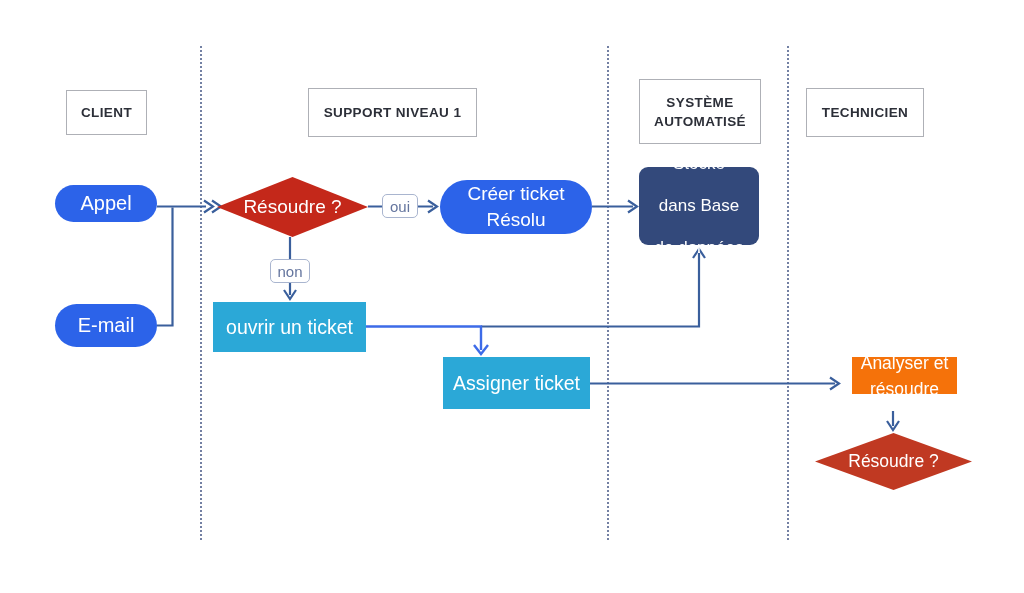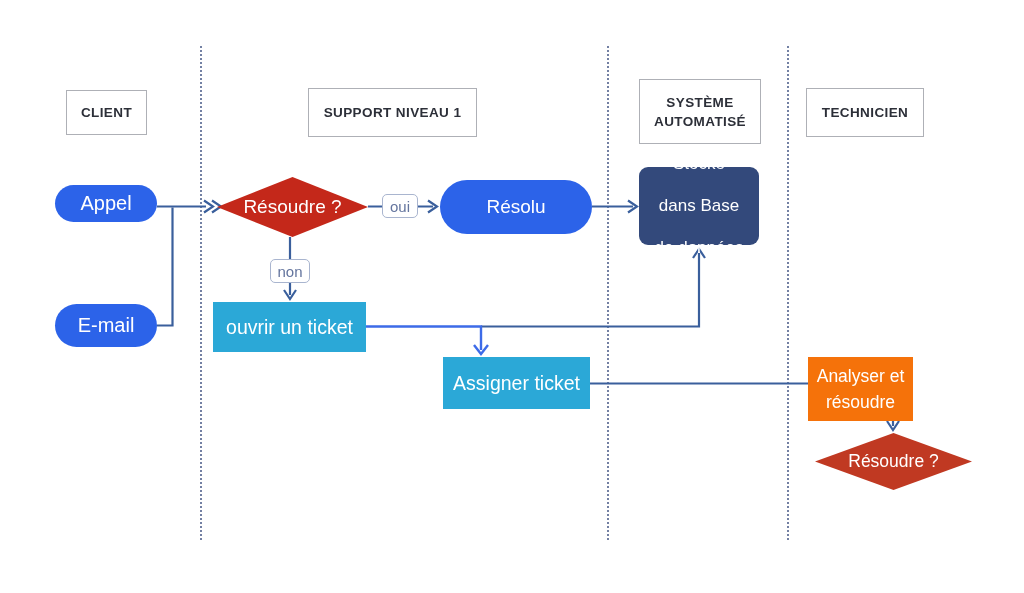--- a/index.html
+++ b/index.html
@@ -99,35 +99,36 @@
 
   <div class="node pill" style="left: 55px; top: 185px; width: 102px; height: 37px; background: rgb(44, 99, 233);">Appel</div>
 
   <div class="node pill" style="left: 55px; top: 304px; width: 102px; height: 43px; background: rgb(44, 99, 233);">E-mail</div>
 
   <div class="node diamond" style="left: 217px; top: 177px; width: 151px; height: 60px; font-size: 19px; background: rgb(196, 40, 26);">Résoudre ?</div>
 
   <div class="elabel" style="left:382px;top:194px;width:34px;height:22px">oui</div>
 
   <div class="node line2" style="left: 440px; top: 180px; width: 152px; height: 54px; border-radius: 27px; font-size: 19px; background: rgb(44, 99, 233);">
+    <div>Créer ticket</div>
     <div>Résolu</div>
   </div>
 
   <div class="node roundrect line2" style="left: 639px; top: 167px; width: 120px; height: 78px; font-size: 17px; background: rgb(51, 73, 123); gap: 16px;">
     <div>Stocké</div>
     <div>dans Base</div>
     <div>de données</div>
   </div>
 
   <div class="elabel" style="left:270px;top:259px;width:38px;height:22px">non</div>
 
   <div class="node proc" style="left: 213px; top: 302px; width: 153px; height: 50px; background: rgb(43, 168, 215); text-align: right;">ouvrir un ticket</div>
 
   <div class="node proc" style="left: 407px; top: 357px; width: 147px; height: 52px; background: rgb(43, 168, 215); margin-left: 36px;">Assigner ticket</div>
 
-  <div class="node line2" style="left: 808px; top: 357px; width: 105px; height: 64px; font-size: 17.5px; background: rgb(245, 114, 10);">
+  <div class="node line2" style="left: 852px; top: 357px; width: 105px; height: 37px; font-size: 17.5px; background: rgb(245, 114, 10);">
     <div>Analyser et</div>
     <div>résoudre</div>
   </div>
 
   <div class="node diamond" style="left: 815px; top: 433px; width: 157px; height: 57px; font-size: 17.5px; background: rgb(192, 57, 34);">Résoudre ?</div>
 
 </div>
 
 </body></html>

